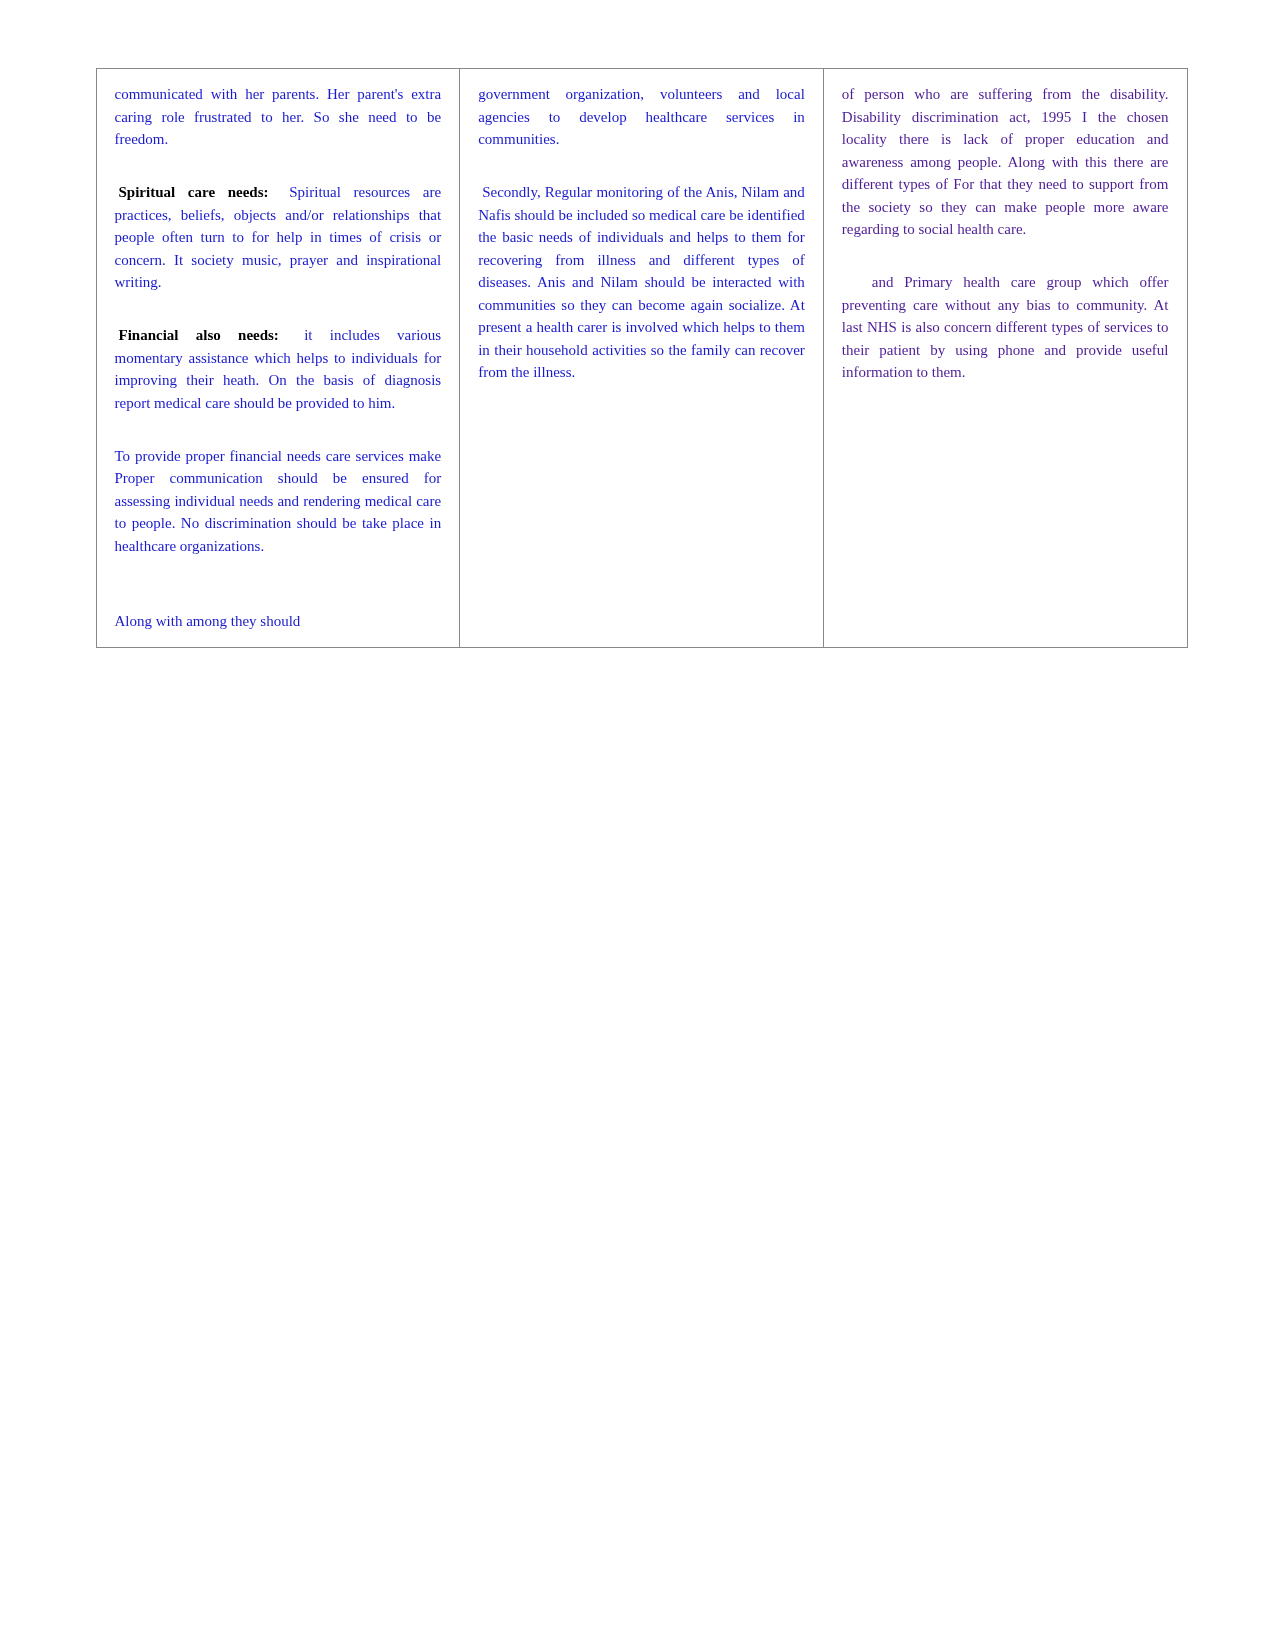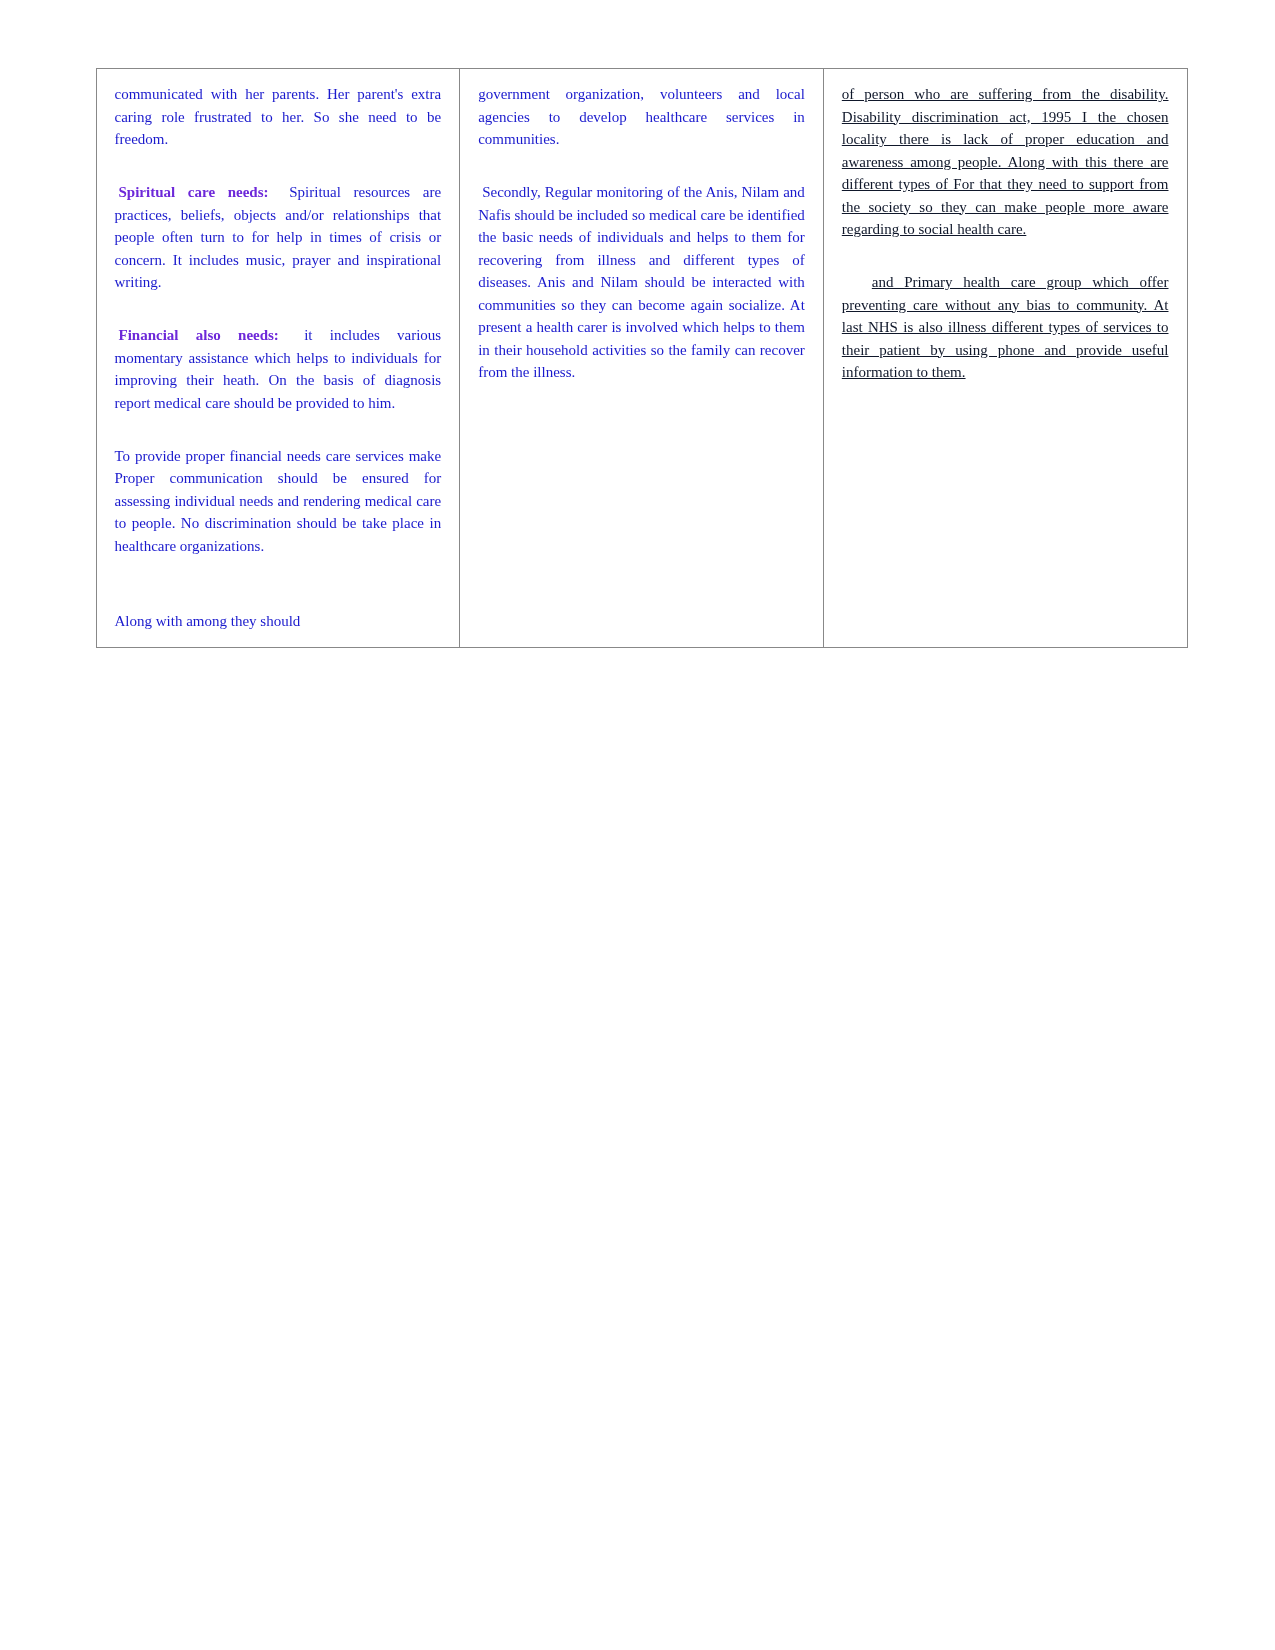--- a/index.html
+++ b/index.html
@@ -40,47 +40,46 @@
       padding: 10px 14px;
       width: 33.33%;
       color: #1a1acd;
       font-family: "Times New Roman", Times, serif;
       font-size: 15px;
       line-height: 1.5;
       text-align: justify;
     }
 
     .three-col-table td.black-text {
-      color: #0f172a;
-      text-decoration: underline;
+      color: #4c1d95;
     }
 
     .bold-label {
       font-weight: bold;
-      color: #6d28d9;
+      color: #000000;
     }
 
     .indent {
       text-indent: 2em;
     }
   </style>
 </head>
 <body>
 
 <div class="page-container">
   <table class="three-col-table">
     <tbody>
         <tr>
 
       <td>
         <p>communicated with her parents. Her parent's extra caring role frustrated to her. So she need to be freedom.</p>
         <br>
         <p>
           <span class="bold-label">Spiritual care needs:</span>
-          <span> Spiritual resources are practices, beliefs, objects and/or relationships that people often turn to for help in times of crisis or concern. It includes music, prayer and inspirational writing.</span>
+          <span> Spiritual resources are practices, beliefs, objects and/or relationships that people often turn to for help in times of crisis or concern. It society music, prayer and inspirational writing.</span>
         </p>
         <br>
         <p>
           <span class="bold-label">Financial also needs:</span>
           <span> it includes various momentary assistance which helps to individuals for improving their heath. On the basis of diagnosis report medical care should be provided to him.</span>
         </p>
         <br>
         <p>To provide proper financial needs care services make Proper communication should be ensured for assessing individual needs and rendering medical care to people. No discrimination should be take place in healthcare organizations.</p>
         <br>
         <br>
@@ -91,18 +90,18 @@
         <p>government organization, volunteers and local agencies to develop healthcare services in communities.</p>
         <br>
         <p>
           <span>Secondly, Regular monitoring of the Anis, Nilam and Nafis should be included so medical care be identified the basic needs of individuals and helps to them for recovering from illness and different types of diseases. Anis and Nilam should be interacted with communities so they can become again socialize. At present a health carer is involved which helps to them in their household activities so the family can recover from the illness.</span>
         </p>
       </td>
 
       <td class="black-text">
         <p>of person who are suffering from the disability. Disability discrimination act, 1995 I the chosen locality there is lack of proper education and awareness among people. Along with this there are different types of For that they need to support from the society so they can make people more aware regarding to social health care.</p>
         <br>
-        <p class="indent">and Primary health care group which offer preventing care without any bias to community. At last NHS is also illness different types of services to their patient by using phone and provide useful information to them.</p>
+        <p class="indent">and Primary health care group which offer preventing care without any bias to community. At last NHS is also concern different types of services to their patient by using phone and provide useful information to them.</p>
       </td>
     </tr>
   </tbody>
     </table>
 </div>
 
 </body></html>

